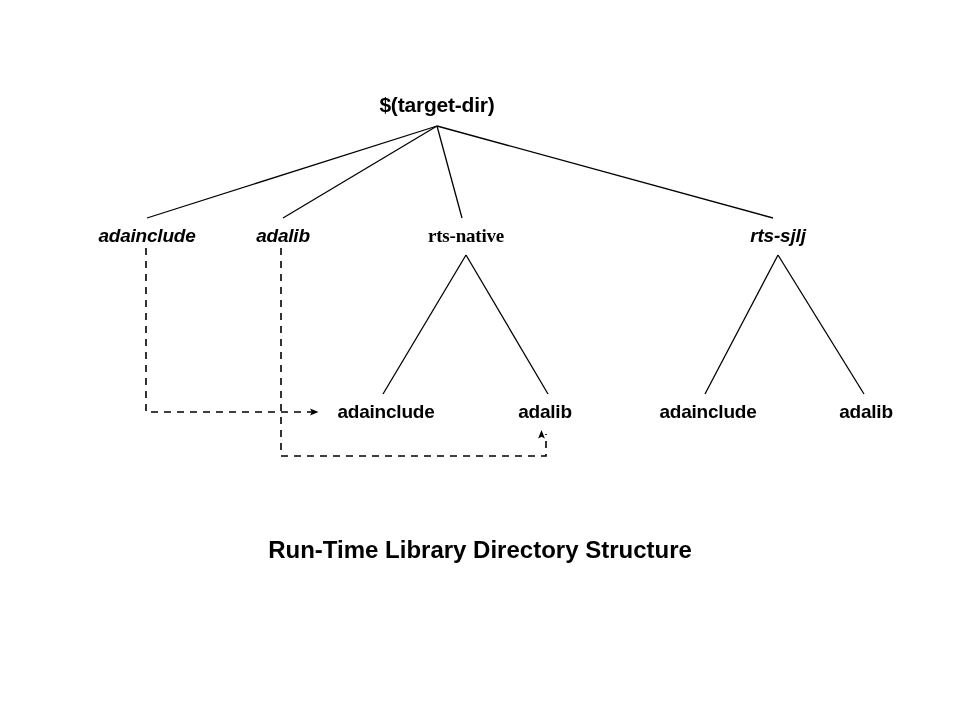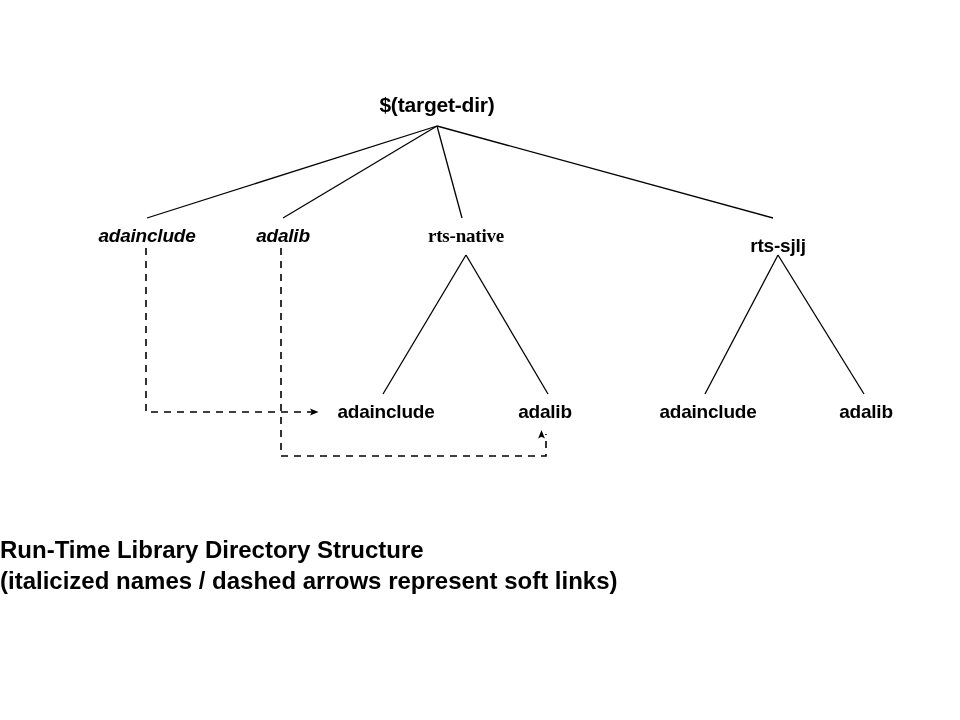--- a/index.html
+++ b/index.html
@@ -46,21 +46,21 @@
   }
   .lvl-three {
     font-size: 19px;
     letter-spacing: -0.2px;
   }
   #caption {
     position: absolute;
     left: 0;
     top: 534px;
     width: 960px;
-    text-align: left;
+    text-align: center;
     font-weight: bold;
     font-size: 24px;
     line-height: 31px;
     color: #000000;
   }
   .caption-line {
     display: block;
     white-space: nowrap;
   }
 </style>
@@ -94,25 +94,24 @@
     <path d="M146,248 L146,412 L318,412" fill="none" stroke="#000000" stroke-width="1.6" stroke-dasharray="7,6" marker-end="url(#arrow-right)"></path>
 
     <path d="M281,248 L281,456 L546,456 L546,434" fill="none" stroke="#000000" stroke-width="1.6" stroke-dasharray="7,6" marker-end="url(#arrow-up)"></path>
   </svg>
 
   <div class="node-label lvl-root" style="left:437px; top:115px;">$(target-dir)</div>
 
   <div class="node-label lvl-two soft" style="left:147px; top:245px;">adainclude</div>
   <div class="node-label lvl-two soft" style="left:283px; top:245px;">adalib</div>
   <div class="node-label lvl-two" style="left:466px; top:245px;font-family:Liberation Serif, serif;">rts-native</div>
-  <div class="node-label lvl-two" style="left:778px; top:255px;">rts-sjlj</div>
+  <div class="node-label lvl-two" style="left:778px; top:245px;font-style:italic;">rts-sjlj</div>
 
   <div class="node-label lvl-three" style="left:386px; top:421px;">adainclude</div>
   <div class="node-label lvl-three" style="left:545px; top:421px;">adalib</div>
   <div class="node-label lvl-three" style="left:708px; top:421px;">adainclude</div>
   <div class="node-label lvl-three" style="left:866px; top:421px;">adalib</div>
 
   <div id="caption">
     <span class="caption-line">Run-Time Library Directory Structure</span>
-    <span class="caption-line">(italicized names / dashed arrows represent soft links)</span>
   </div>
 
 </div>
 
 </body></html>

